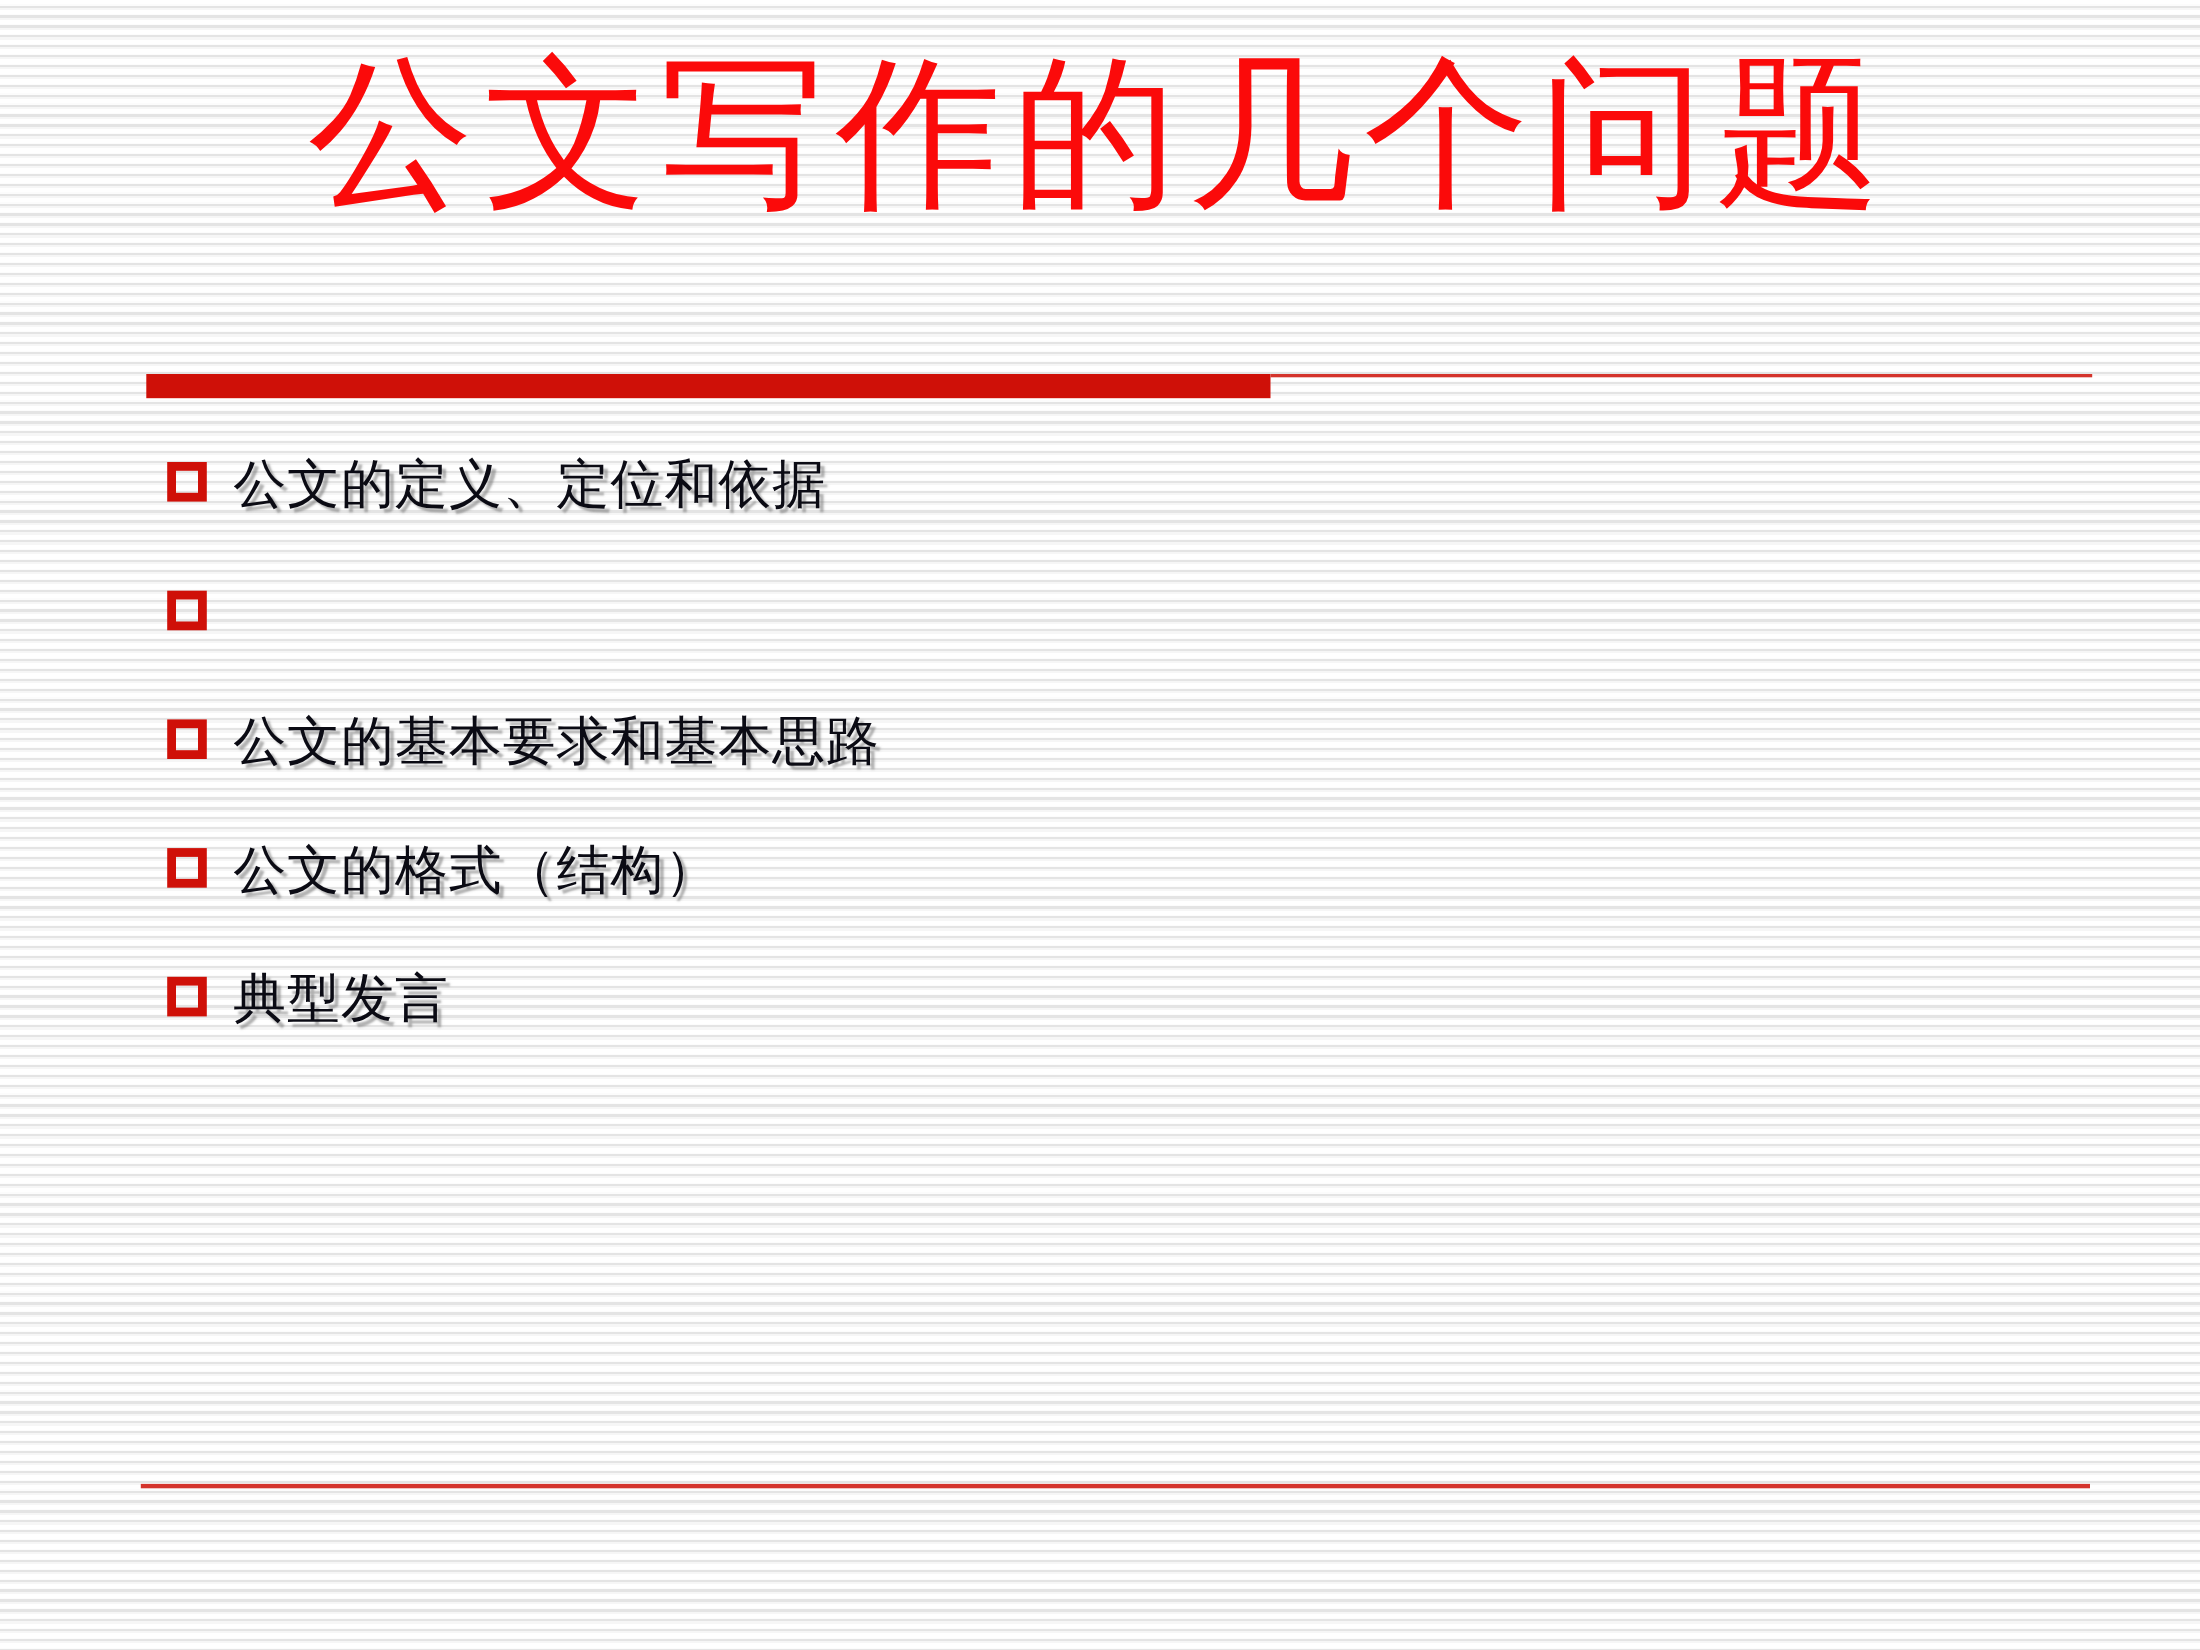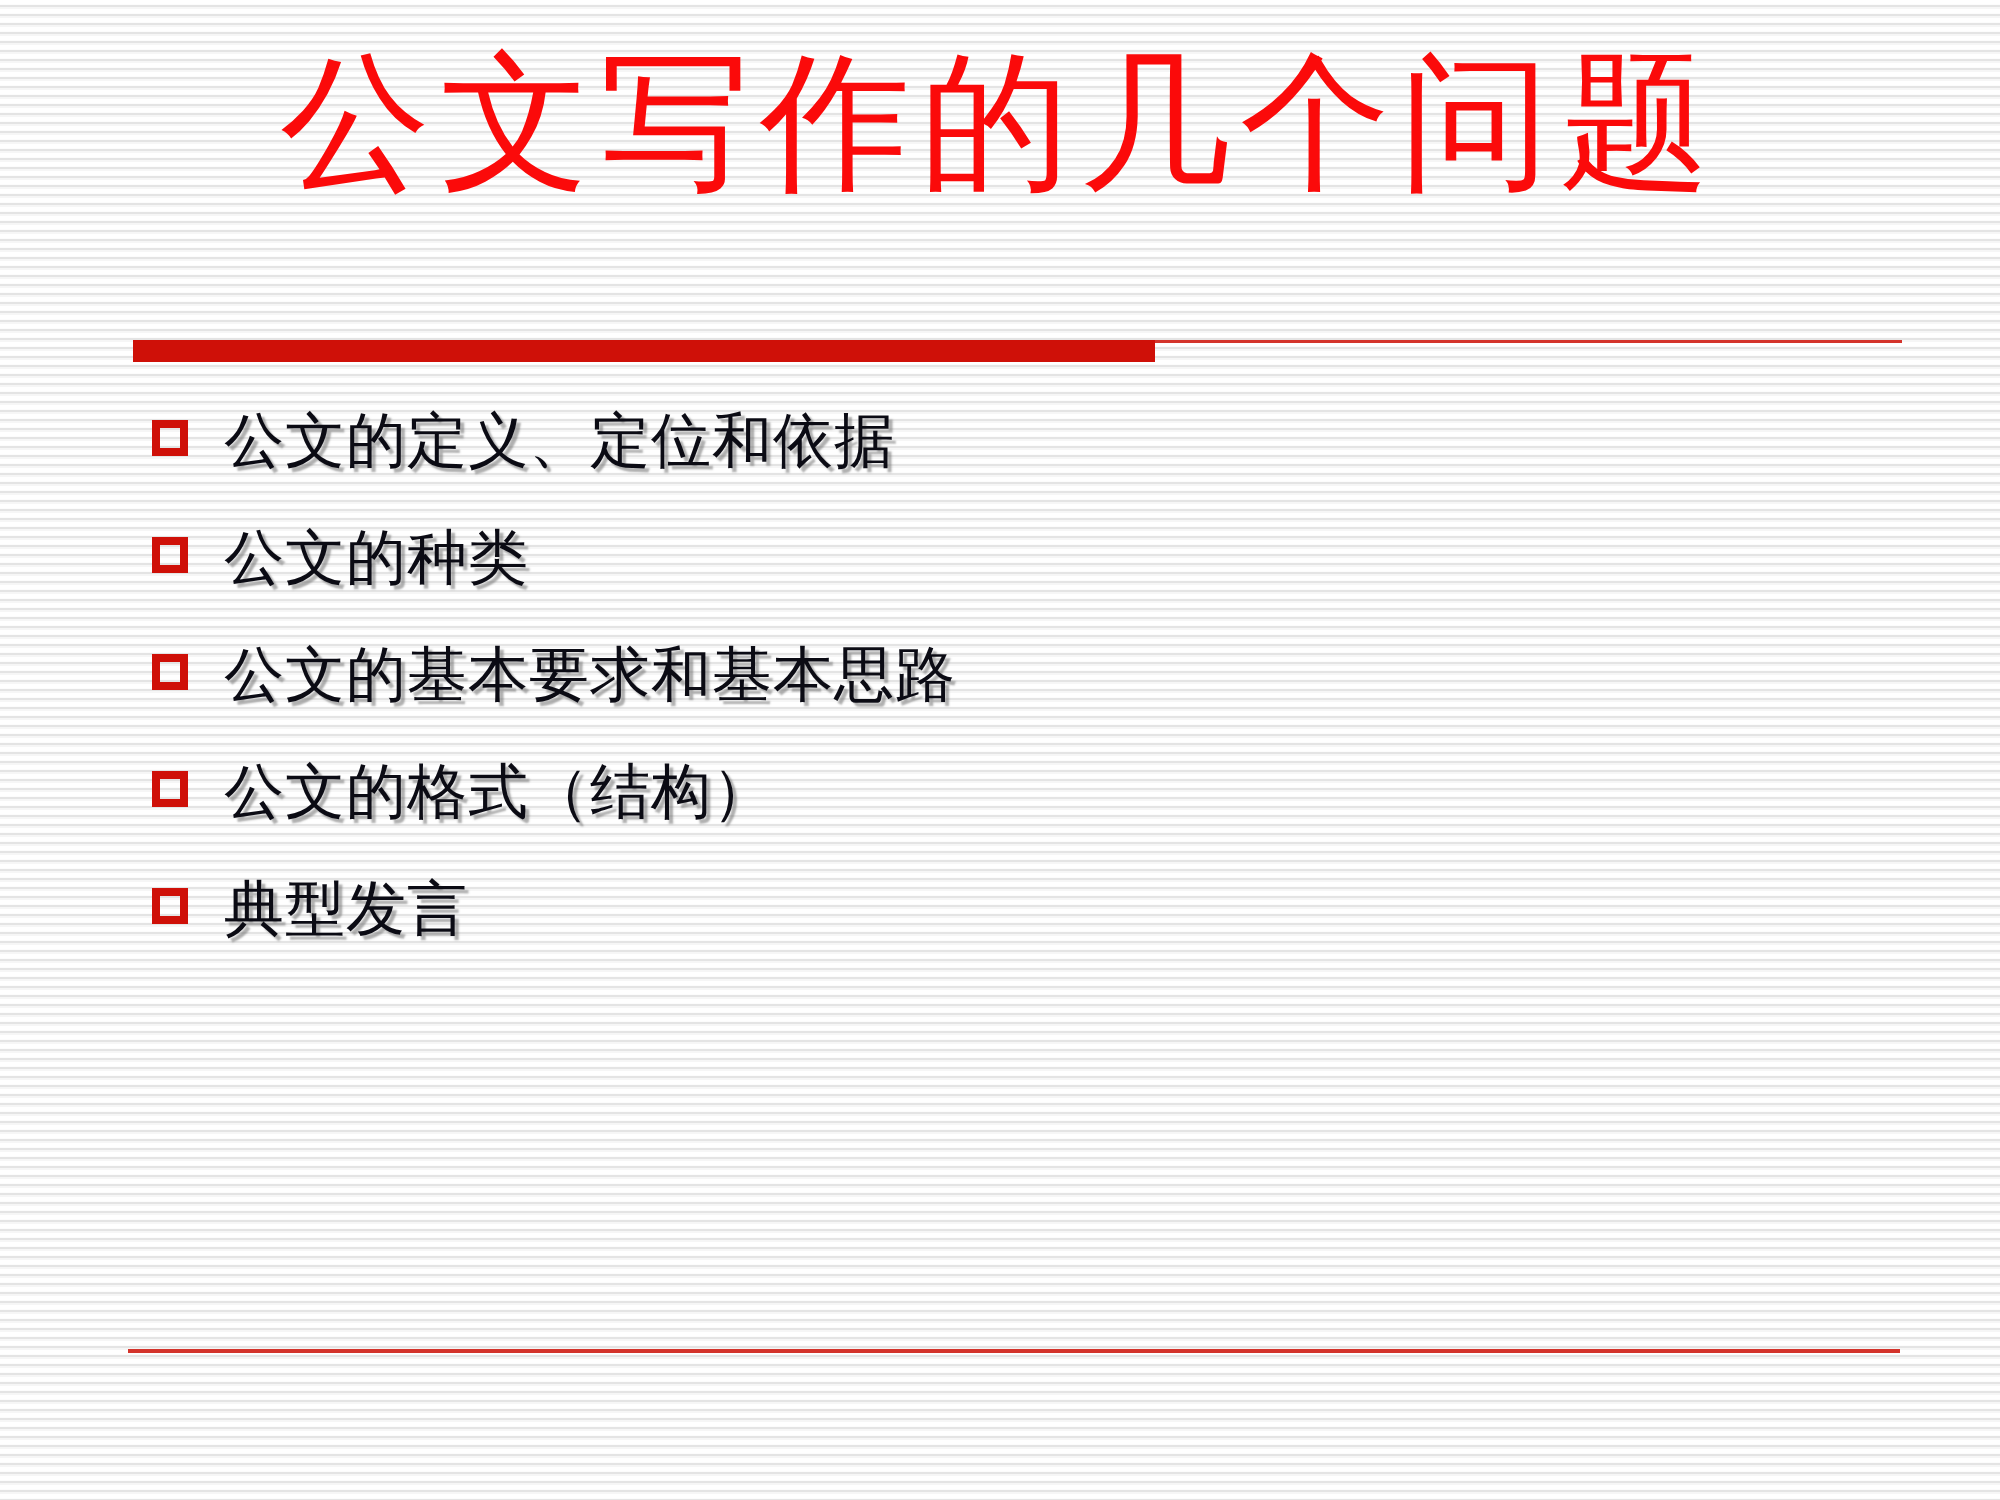--- a/index.html
+++ b/index.html
@@ -86,24 +86,24 @@
     width: 36px;
     height: 36px;
     margin-left: 152px;
     margin-top: 22px;
     box-sizing: border-box;
     border: 8px solid #cf1008;
     background: transparent;
   }
   .bullet-text {
     flex: 1 1 auto;
-    margin-left: 36px;
+    margin-left: 24px;
     color: #0b0b14;
     font-family: "DejaVu Serif", "Liberation Serif", serif;
-    font-size: 60px;
+    font-size: 48px;
     line-height: 84px;
     font-weight: 400;
     letter-spacing: 1px;
     white-space: nowrap;
     text-shadow: 4px 4px 2px rgba(110,110,110,0.55);
   }
 
   
   #bottom-rule {
     position: absolute;
@@ -128,21 +128,20 @@
 
   <div id="bullet-list">
 
     <div class="bullet-row">
       <div class="bullet-marker"></div>
       <div class="bullet-text">公文的定义、定位和依据</div>
     </div>
 
     <div class="bullet-row">
       <div class="bullet-marker"></div>
-      <div class="bullet-text">公文的种类</div>
     </div>
 
     <div class="bullet-row">
       <div class="bullet-marker"></div>
       <div class="bullet-text">公文的基本要求和基本思路</div>
     </div>
 
     <div class="bullet-row">
       <div class="bullet-marker"></div>
       <div class="bullet-text">公文的格式（结构）</div>

